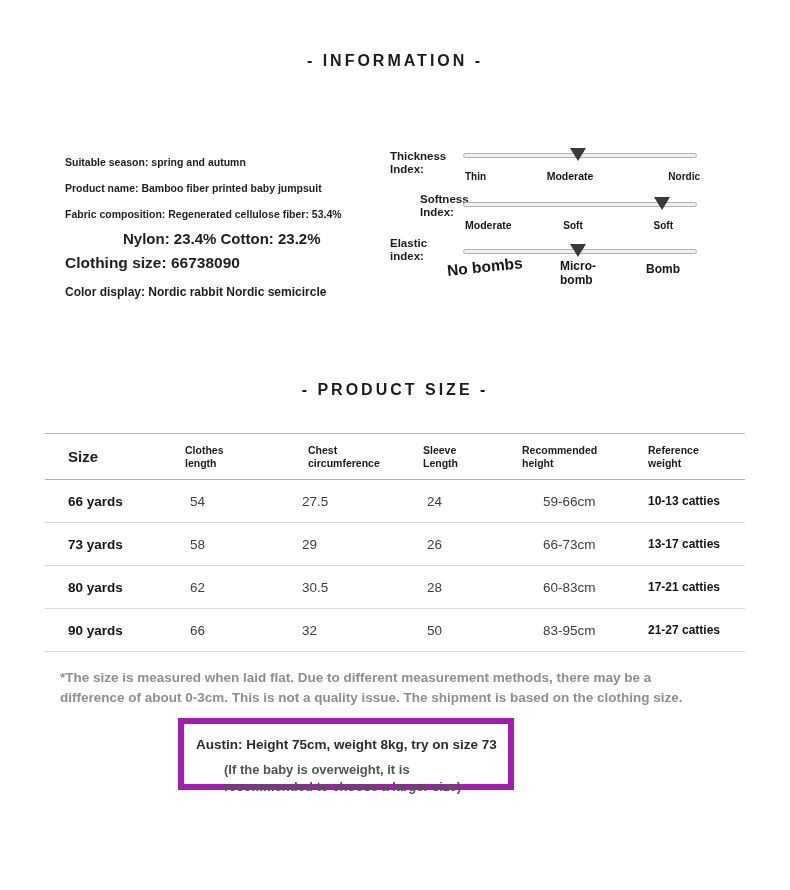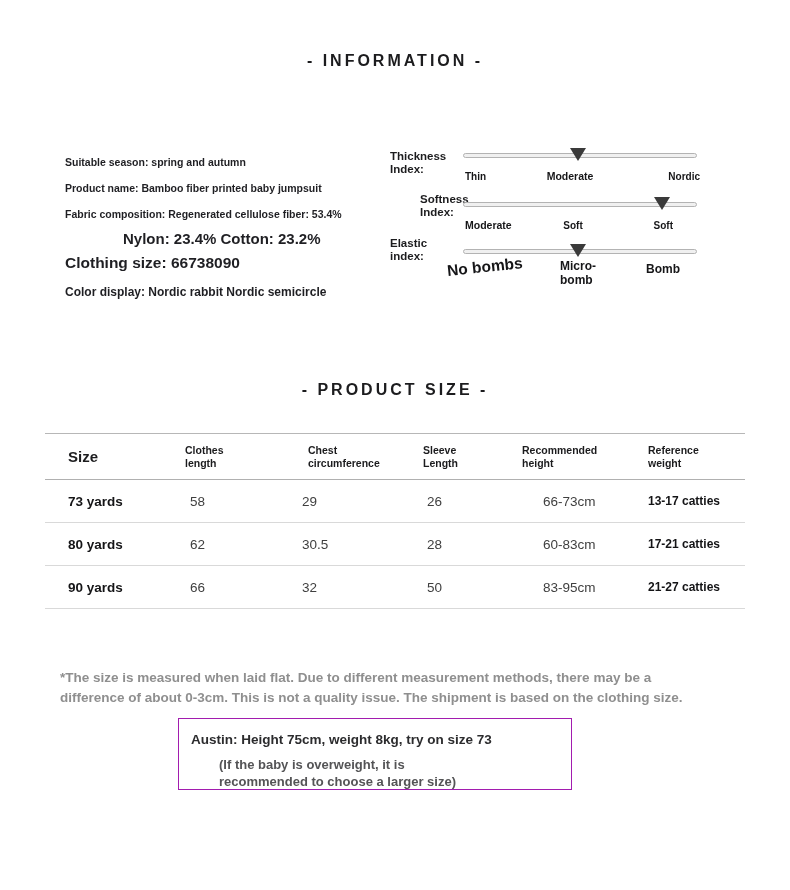--- a/index.html
+++ b/index.html
@@ -89,22 +89,22 @@
 
   
   .footnote {
     position:absolute; left:60px; top:668px; width:690px;
     font-size:13.5px; font-weight:bold; color:#8f8f8f; line-height:19.5px;
     white-space:nowrap;
   }
 
   
   .fit-box {
-    position:absolute; left:178px; top:718px; width:394px; height:72px;
-    border:1px solid #a21caf; background:#fff;
+    position:absolute; left:178px; top:718px; width:336px; height:72px;
+    border:6px solid #a21caf; background:#fff;
   }
   .fit-line1 {
     position:absolute; left:12px; top:13px;
     font-size:13.5px; font-weight:bold; color:#2c2c2e; white-space:nowrap;
   }
   .fit-line2 {
     position:absolute; left:40px; top:38px;
     font-size:13px; font-weight:bold; color:#545456; line-height:16.5px; white-space:nowrap;
   }
 </style>
@@ -195,20 +195,28 @@
       <div class="hcell c5">
         <div>Recommended</div>
         <div>height</div>
       </div>
       <div class="hcell c6">
         <div>Reference</div>
         <div>weight</div>
       </div>
     </div>
 
+    <div class="t-row">
+      <div class="cell-size c1">66 yards</div>
+      <div class="cell-val c2">54</div>
+      <div class="cell-val c3">27.5</div>
+      <div class="cell-val c4">24</div>
+      <div class="cell-val c5">59-66cm</div>
+      <div class="cell-wt c6">10-13 catties</div>
+    </div>
 
     <div class="t-row">
       <div class="cell-size c1">73 yards</div>
       <div class="cell-val c2">58</div>
       <div class="cell-val c3">29</div>
       <div class="cell-val c4">26</div>
       <div class="cell-val c5">66-73cm</div>
       <div class="cell-wt c6">13-17 catties</div>
     </div>
 

